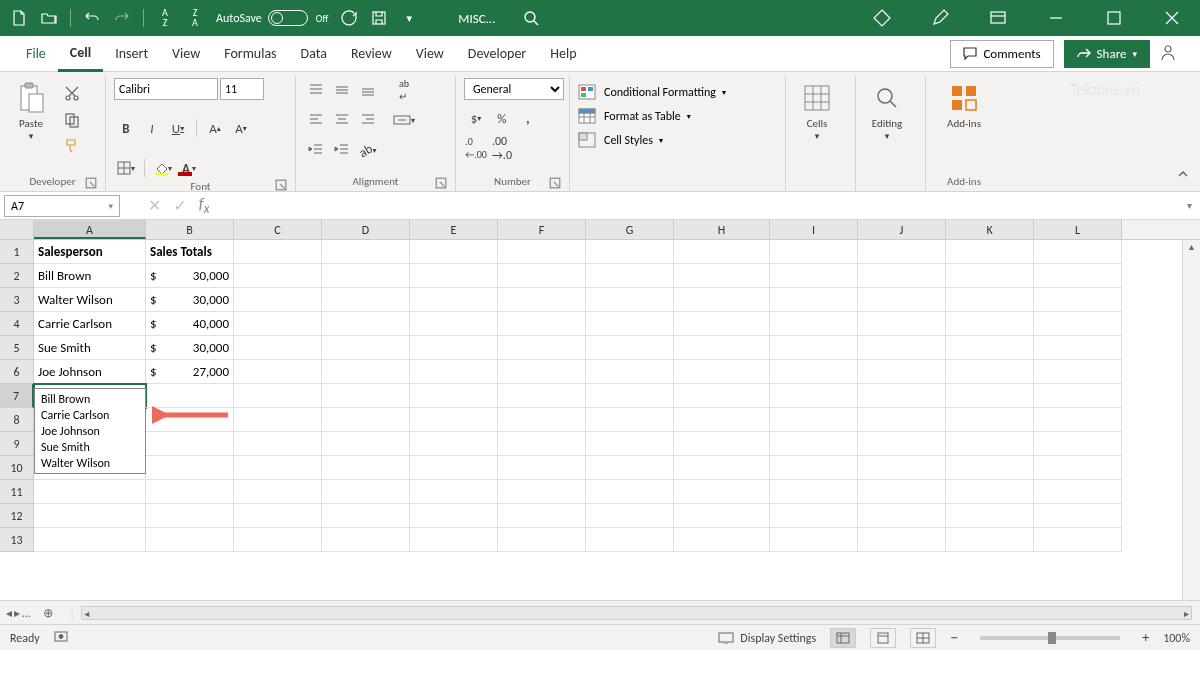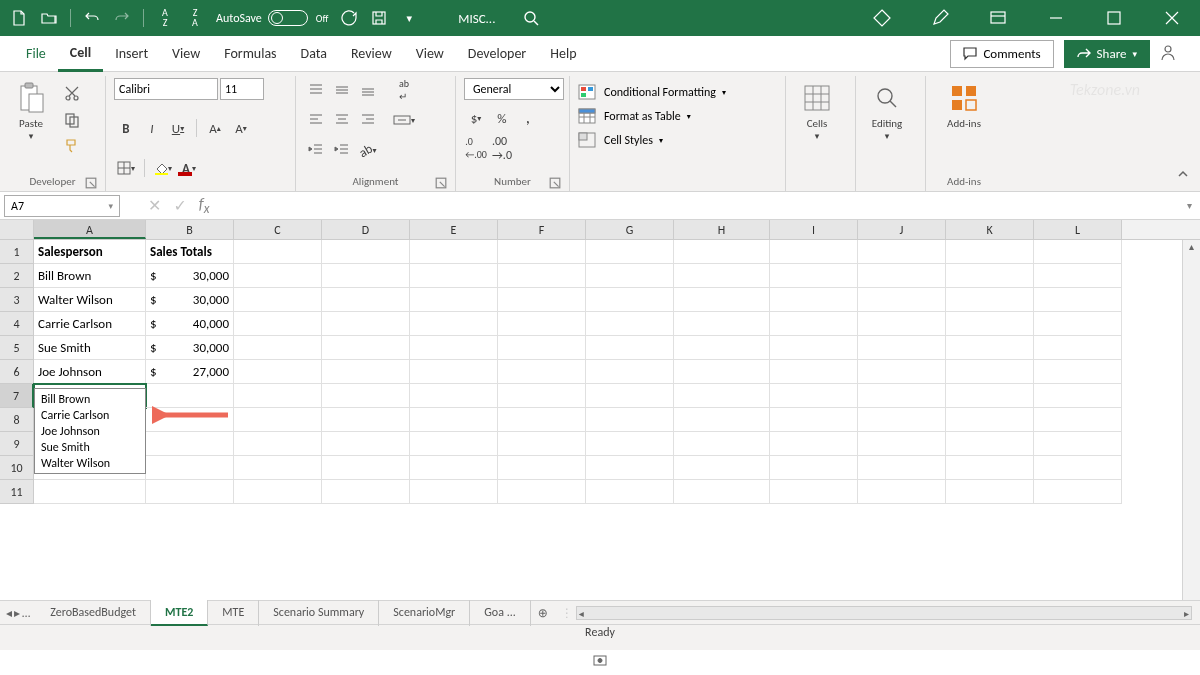--- a/index.html
+++ b/index.html
@@ -74,21 +74,21 @@
 
 .sheetbar { height:24px; display:flex; align-items:center; border-top:1px solid #d4d4d4; background:#f3f2f1; font-size:12px; }
 .sheetbar .nav { display:flex; gap:2px; padding:0 6px; color:#666; }
 .sheetbar .stabs { display:flex; }
 .sheetbar .stab { padding:0 14px; border-right:1px solid #ccc; line-height:24px; cursor:pointer; color:#555; }
 .sheetbar .stab.active { background:#fff; color:#217346; font-weight:600; border-bottom:2px solid #217346; }
 .sheetbar .plus { width:24px; text-align:center; color:#666; }
 .sheetbar .hscroll { flex:1; margin:0 8px; height:14px; background:#e8e8e8; border:1px solid #ccc; position:relative; }
 
 
-.status { height:26px; background:#f3f2f1; border-top:1px solid #d4d4d4; display:flex; align-items:center; font-size:12px; color:#444; padding:0 10px; gap:14px;flex-direction:column; }
+.status { height:26px; background:#f3f2f1; border-top:1px solid #d4d4d4; display:flex; align-items:center; font-size:12px; color:#444; padding:0 10px; gap:14px; }
 .status .sp { flex:1; }
 .status .vbtn { width:26px; height:20px; border:1px solid #ccc; display:flex; align-items:center; justify-content:center; }
 .status .vbtn.act { background:#d8d8d8; }
 .zoom-slider { width:140px; height:4px; background:#ccc; position:relative; margin:0 8px; }
 .zoom-slider .thumb { position:absolute; left:68px; top:-4px; width:8px; height:12px; background:#888; }
 
 .watermark { position:absolute; right:60px; top:80px; font-size:16px; color:rgba(0,0,0,0.06); font-style:italic; pointer-events:none; }
 </style>
 </head>
 <body>
@@ -289,20 +289,27 @@
           </div>
         <div class="rbtn">
             <span style="font-weight:700">A</span>
             <svg width="14" height="4" style="margin-left:-12px;margin-top:12px">
               <rect width="14" height="4" fill="#c00000"></rect>
             </svg>
             <span style="font-size:8px">▾</span>
           </div>
       </div>
     </div>
+    <div class="lbl">
+        <span>Font</span>
+        <svg class="dlg" viewBox="0 0 10 10" stroke="#888" fill="none">
+          <rect x="1" y="1" width="8" height="8"></rect>
+          <path d="M4 4l4 4"></path>
+        </svg>
+      </div>
   </div>
 
   <div class="group" style="width:160px">
     <div class="top vstack" style="gap:6px">
       <div class="hstack">
         <div class="rbtn">
             <svg width="16" height="16" stroke="#666">
               <path d="M2 3h12M2 7h12M2 11h12"></path>
             </svg>
           </div>
@@ -682,20 +689,50 @@
         <div class="cell" style="width: 88px;"></div>
         <div class="cell" style="width: 88px;"></div>
         <div class="cell" style="width: 88px;"></div>
         <div class="cell" style="width: 88px;"></div>
         <div class="cell" style="width: 96px;"></div>
         <div class="cell" style="width: 88px;"></div>
         <div class="cell" style="width: 88px;"></div>
         <div class="cell" style="width: 88px;"></div>
         <div class="cell" style="width: 88px;"></div>
       </div>
+      <div class="row">
+        <div class="rh">12</div>
+        <div class="cell" style="width: 112px;"></div>
+        <div class="cell" style="width: 88px;"></div>
+        <div class="cell" style="width: 88px;"></div>
+        <div class="cell" style="width: 88px;"></div>
+        <div class="cell" style="width: 88px;"></div>
+        <div class="cell" style="width: 88px;"></div>
+        <div class="cell" style="width: 88px;"></div>
+        <div class="cell" style="width: 96px;"></div>
+        <div class="cell" style="width: 88px;"></div>
+        <div class="cell" style="width: 88px;"></div>
+        <div class="cell" style="width: 88px;"></div>
+        <div class="cell" style="width: 88px;"></div>
+      </div>
+      <div class="row">
+        <div class="rh">13</div>
+        <div class="cell" style="width: 112px;"></div>
+        <div class="cell" style="width: 88px;"></div>
+        <div class="cell" style="width: 88px;"></div>
+        <div class="cell" style="width: 88px;"></div>
+        <div class="cell" style="width: 88px;"></div>
+        <div class="cell" style="width: 88px;"></div>
+        <div class="cell" style="width: 88px;"></div>
+        <div class="cell" style="width: 96px;"></div>
+        <div class="cell" style="width: 88px;"></div>
+        <div class="cell" style="width: 88px;"></div>
+        <div class="cell" style="width: 88px;"></div>
+        <div class="cell" style="width: 88px;"></div>
+      </div>
     </div>
   <div class="autocomplete" id="ac">
       <div>Bill Brown</div>
       <div>Carrie Carlson</div>
       <div>Joe Johnson</div>
       <div>Sue Smith</div>
       <div>Walter Wilson</div>
     </div>
   <svg class="arrow-anno" width="80" height="24">
       <defs>
@@ -709,28 +746,20 @@
       <div style="text-align:center;font-size:10px;color:#666">▴</div>
     </div>
 </div>
 
 <div class="sheetbar">
   <div class="nav">
     <span>◂</span>
     <span>▸</span>
     <span>…</span>
   </div>
-  <div class="stabs" id="stabs">
-      <div class="stab">ZeroBasedBudget</div>
-      <div class="stab active">MTE2</div>
-      <div class="stab">MTE</div>
-      <div class="stab">Scenario Summary</div>
-      <div class="stab">ScenarioMgr</div>
-      <div class="stab">Goa ...</div>
-    </div>
   <div class="plus">⊕</div>
   <span style="width:1px;EB2px;color:#ccc;margin:0 6px">⋮</span>
   <div class="hscroll">
       <span style="position:absolute;left:2px;font-size:10px;color:#666">◂</span>
       <span style="position:absolute;right:2px;font-size:10px;color:#666">▸</span>
     </div>
 </div>
 
 <div class="status">
   <span>Ready</span>

